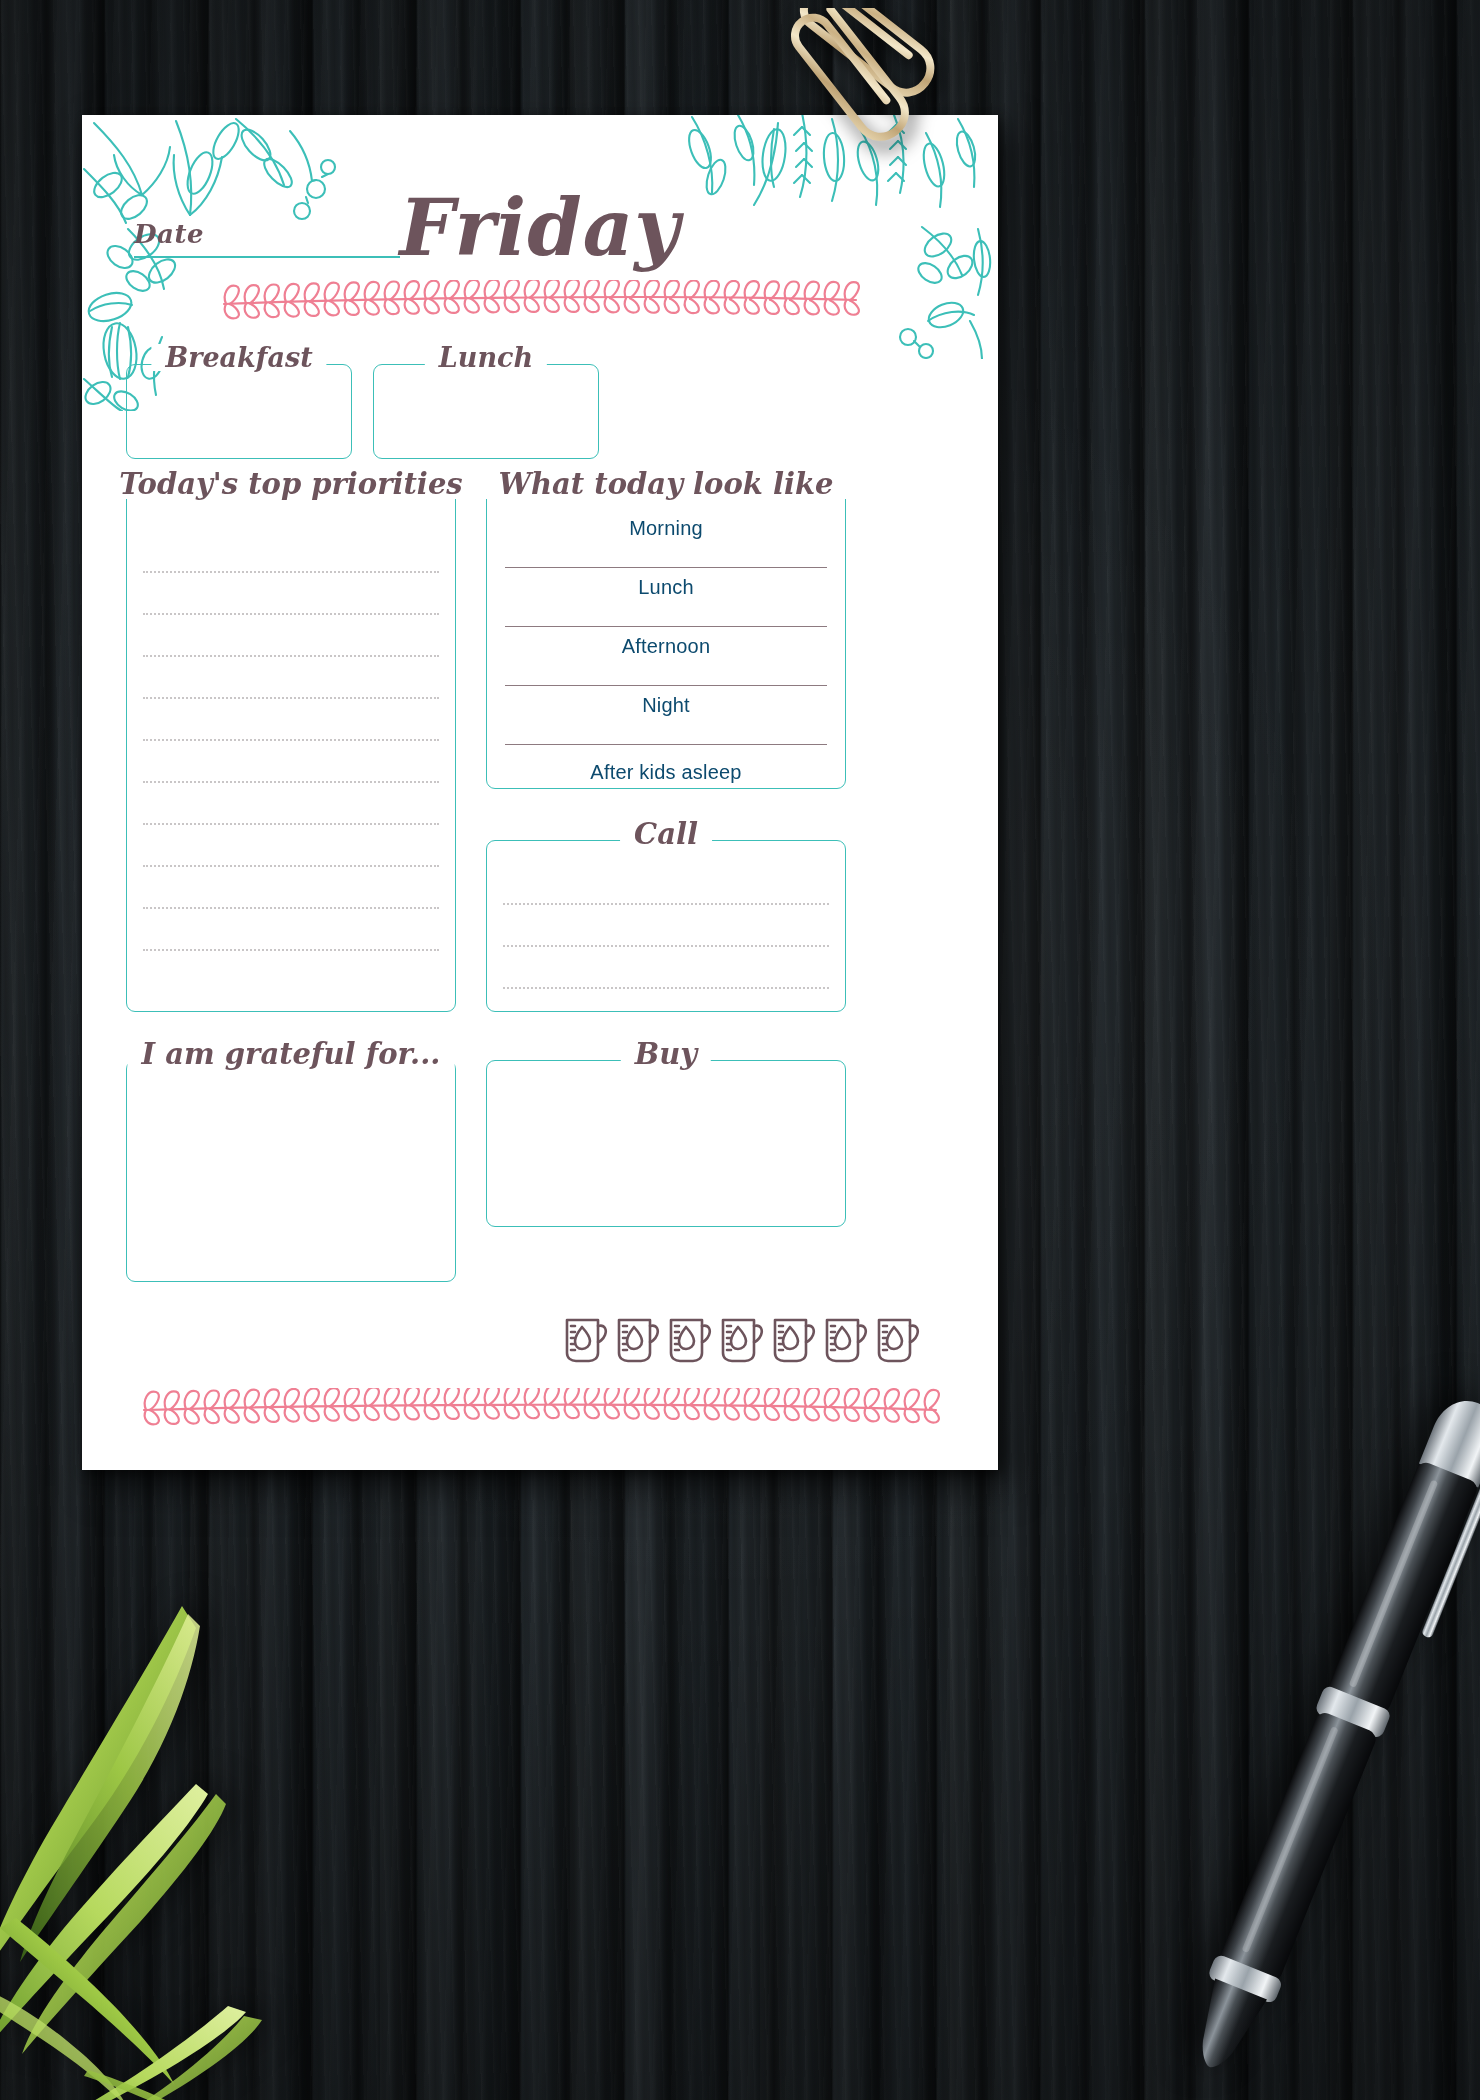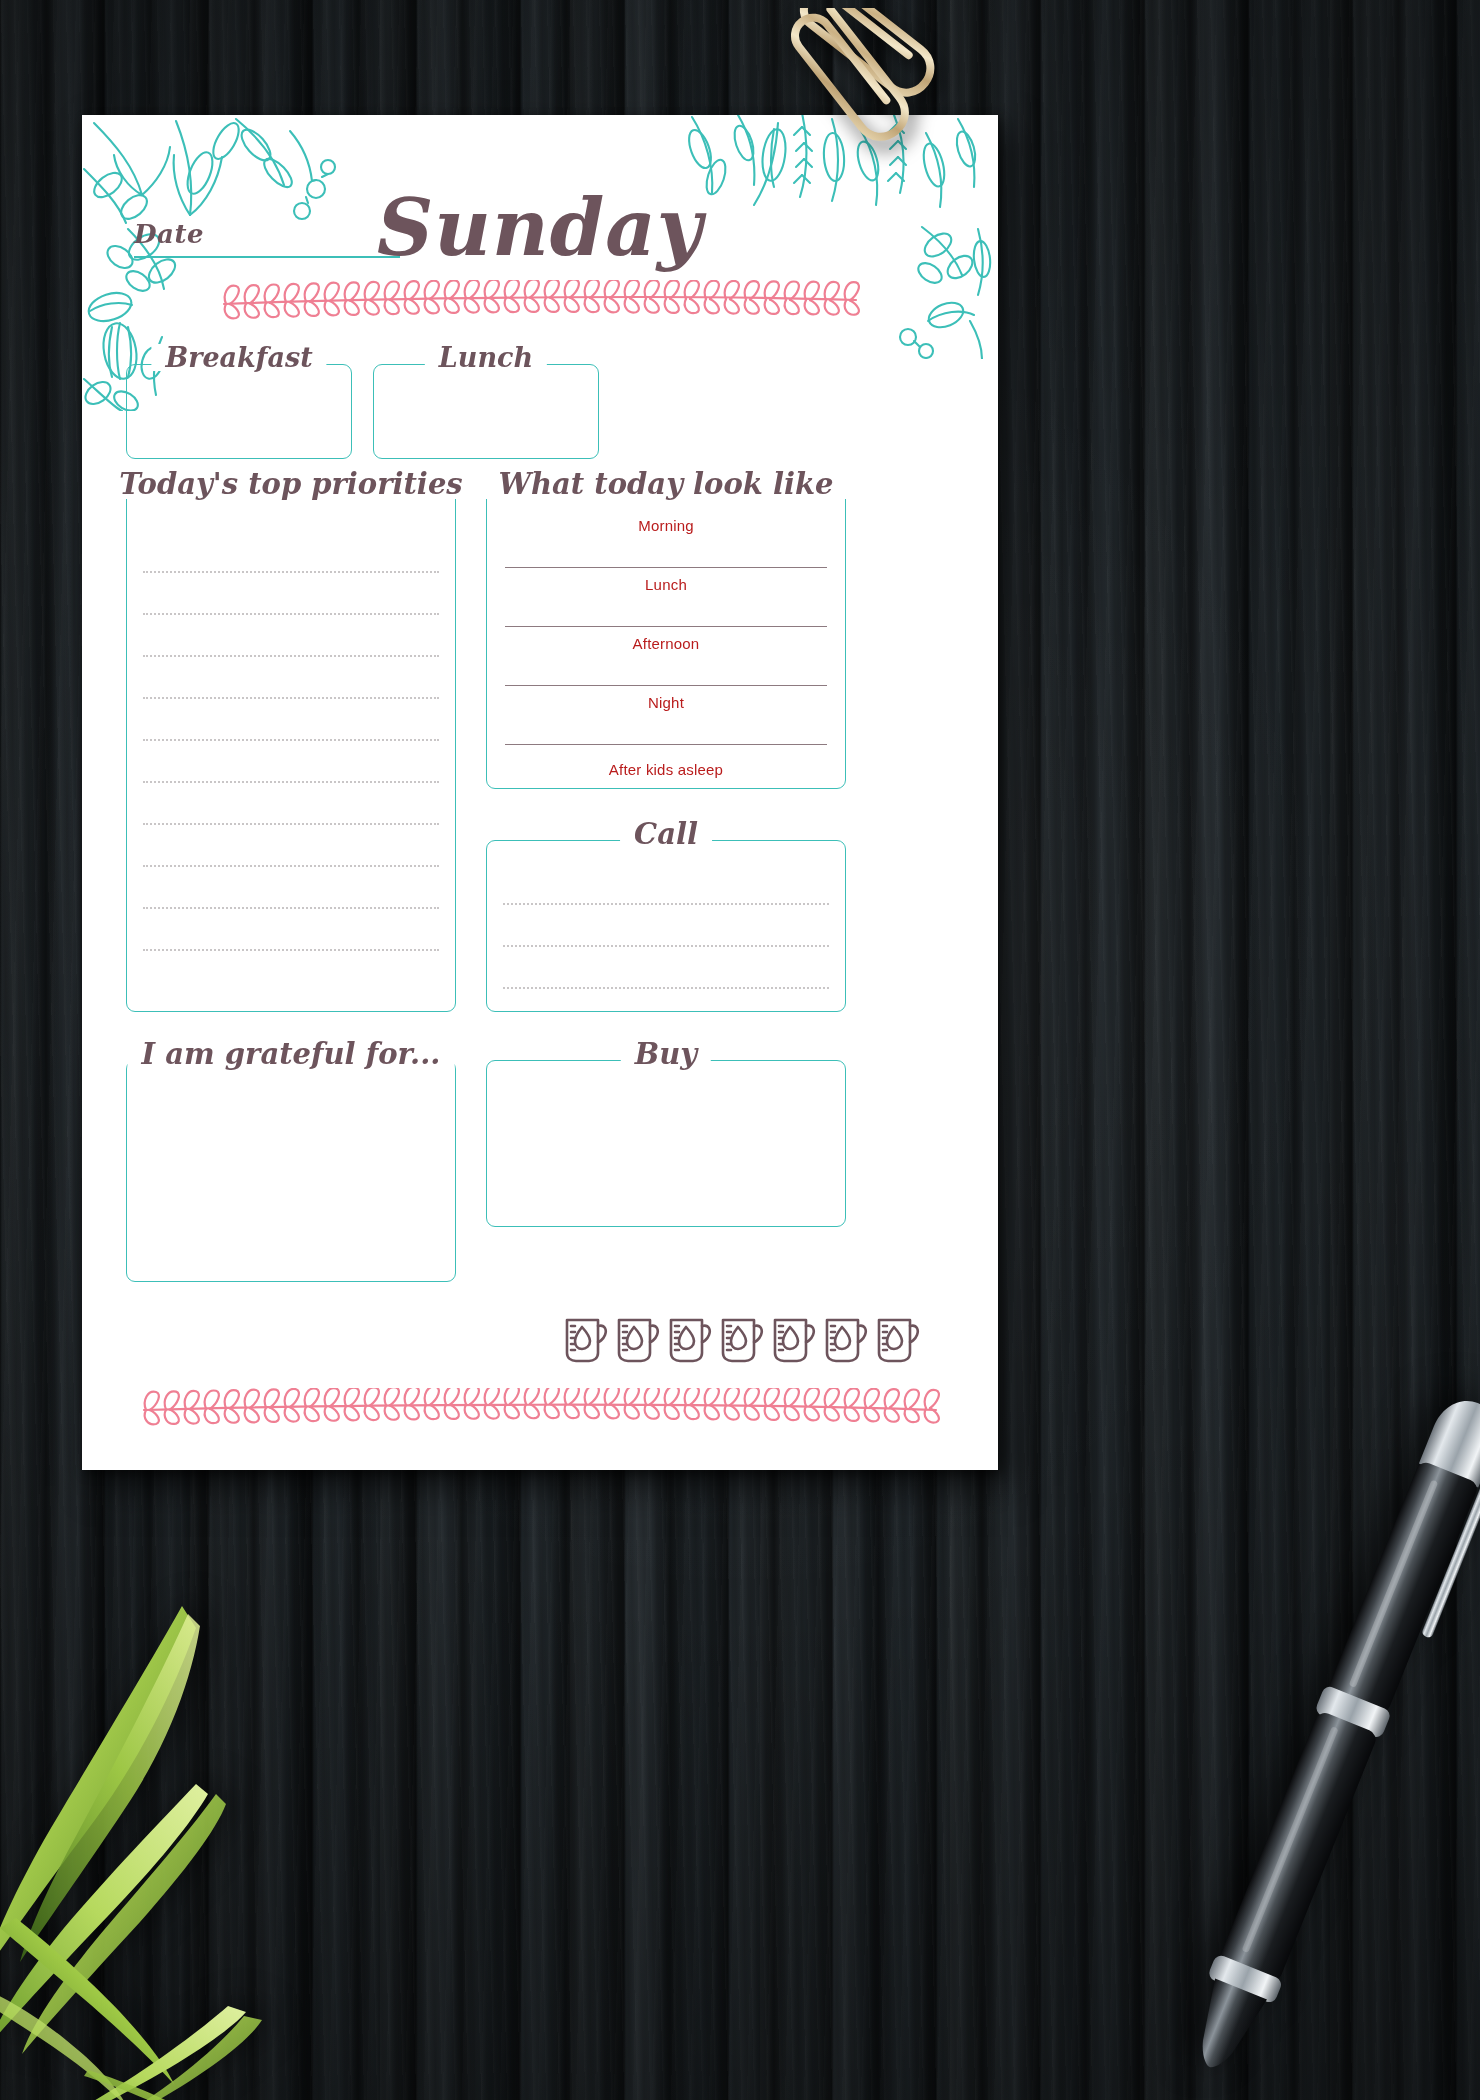--- a/index.html
+++ b/index.html
@@ -143,22 +143,22 @@
     position: absolute;
     left: 18px; right: 18px;
     height: 0;
     border-top: 1.4px solid #8d7a80;
   }
   .schedlabel {
     position: absolute;
     left: 0; right: 0;
     text-align: center;
     font-family: "Liberation Sans", sans-serif;
-    font-size: 15px;
-    color: #b91c1c;
+    font-size: 20px;
+    color: #0c4a6e;
     letter-spacing: .2px;
   }
 
   
   #mugs {
     position: absolute;
     left: 478px;
     top: 1195px;
     display: flex;
     gap: 4px;
@@ -275,21 +275,21 @@
     <circle cx="226" cy="228" r="8"></circle>
     <circle cx="244" cy="242" r="7"></circle>
     <path d="M232 232 L238 238"></path>
   </svg>
 
   <div id="date-block">
     <div id="date-label" class="script">Date</div>
     <div id="date-rule"></div>
   </div>
 
-  <div id="title">Sunday</div>
+  <div id="title">Friday</div>
 
   <svg class="laurel" id="laurel-top" viewBox="0 0 640 40" fill="none" stroke="#ef7f93" stroke-width="2.2" stroke-linecap="round">
     <path d="M4 24 C160 18 460 14 636 20"></path>
     <g id="lt">
       <path d="M6 24 C2 14 8 4 16 6 C22 8 18 18 10 24"></path>
       <path d="M6 24 C2 32 8 40 16 38 C22 36 18 28 10 24"></path>
     </g>
     <use href="#lt" x="20" y="-0.6"></use>
       <use href="#lt" x="40" y="-1.2"></use>
     <use href="#lt" x="60" y="-1.8"></use>

